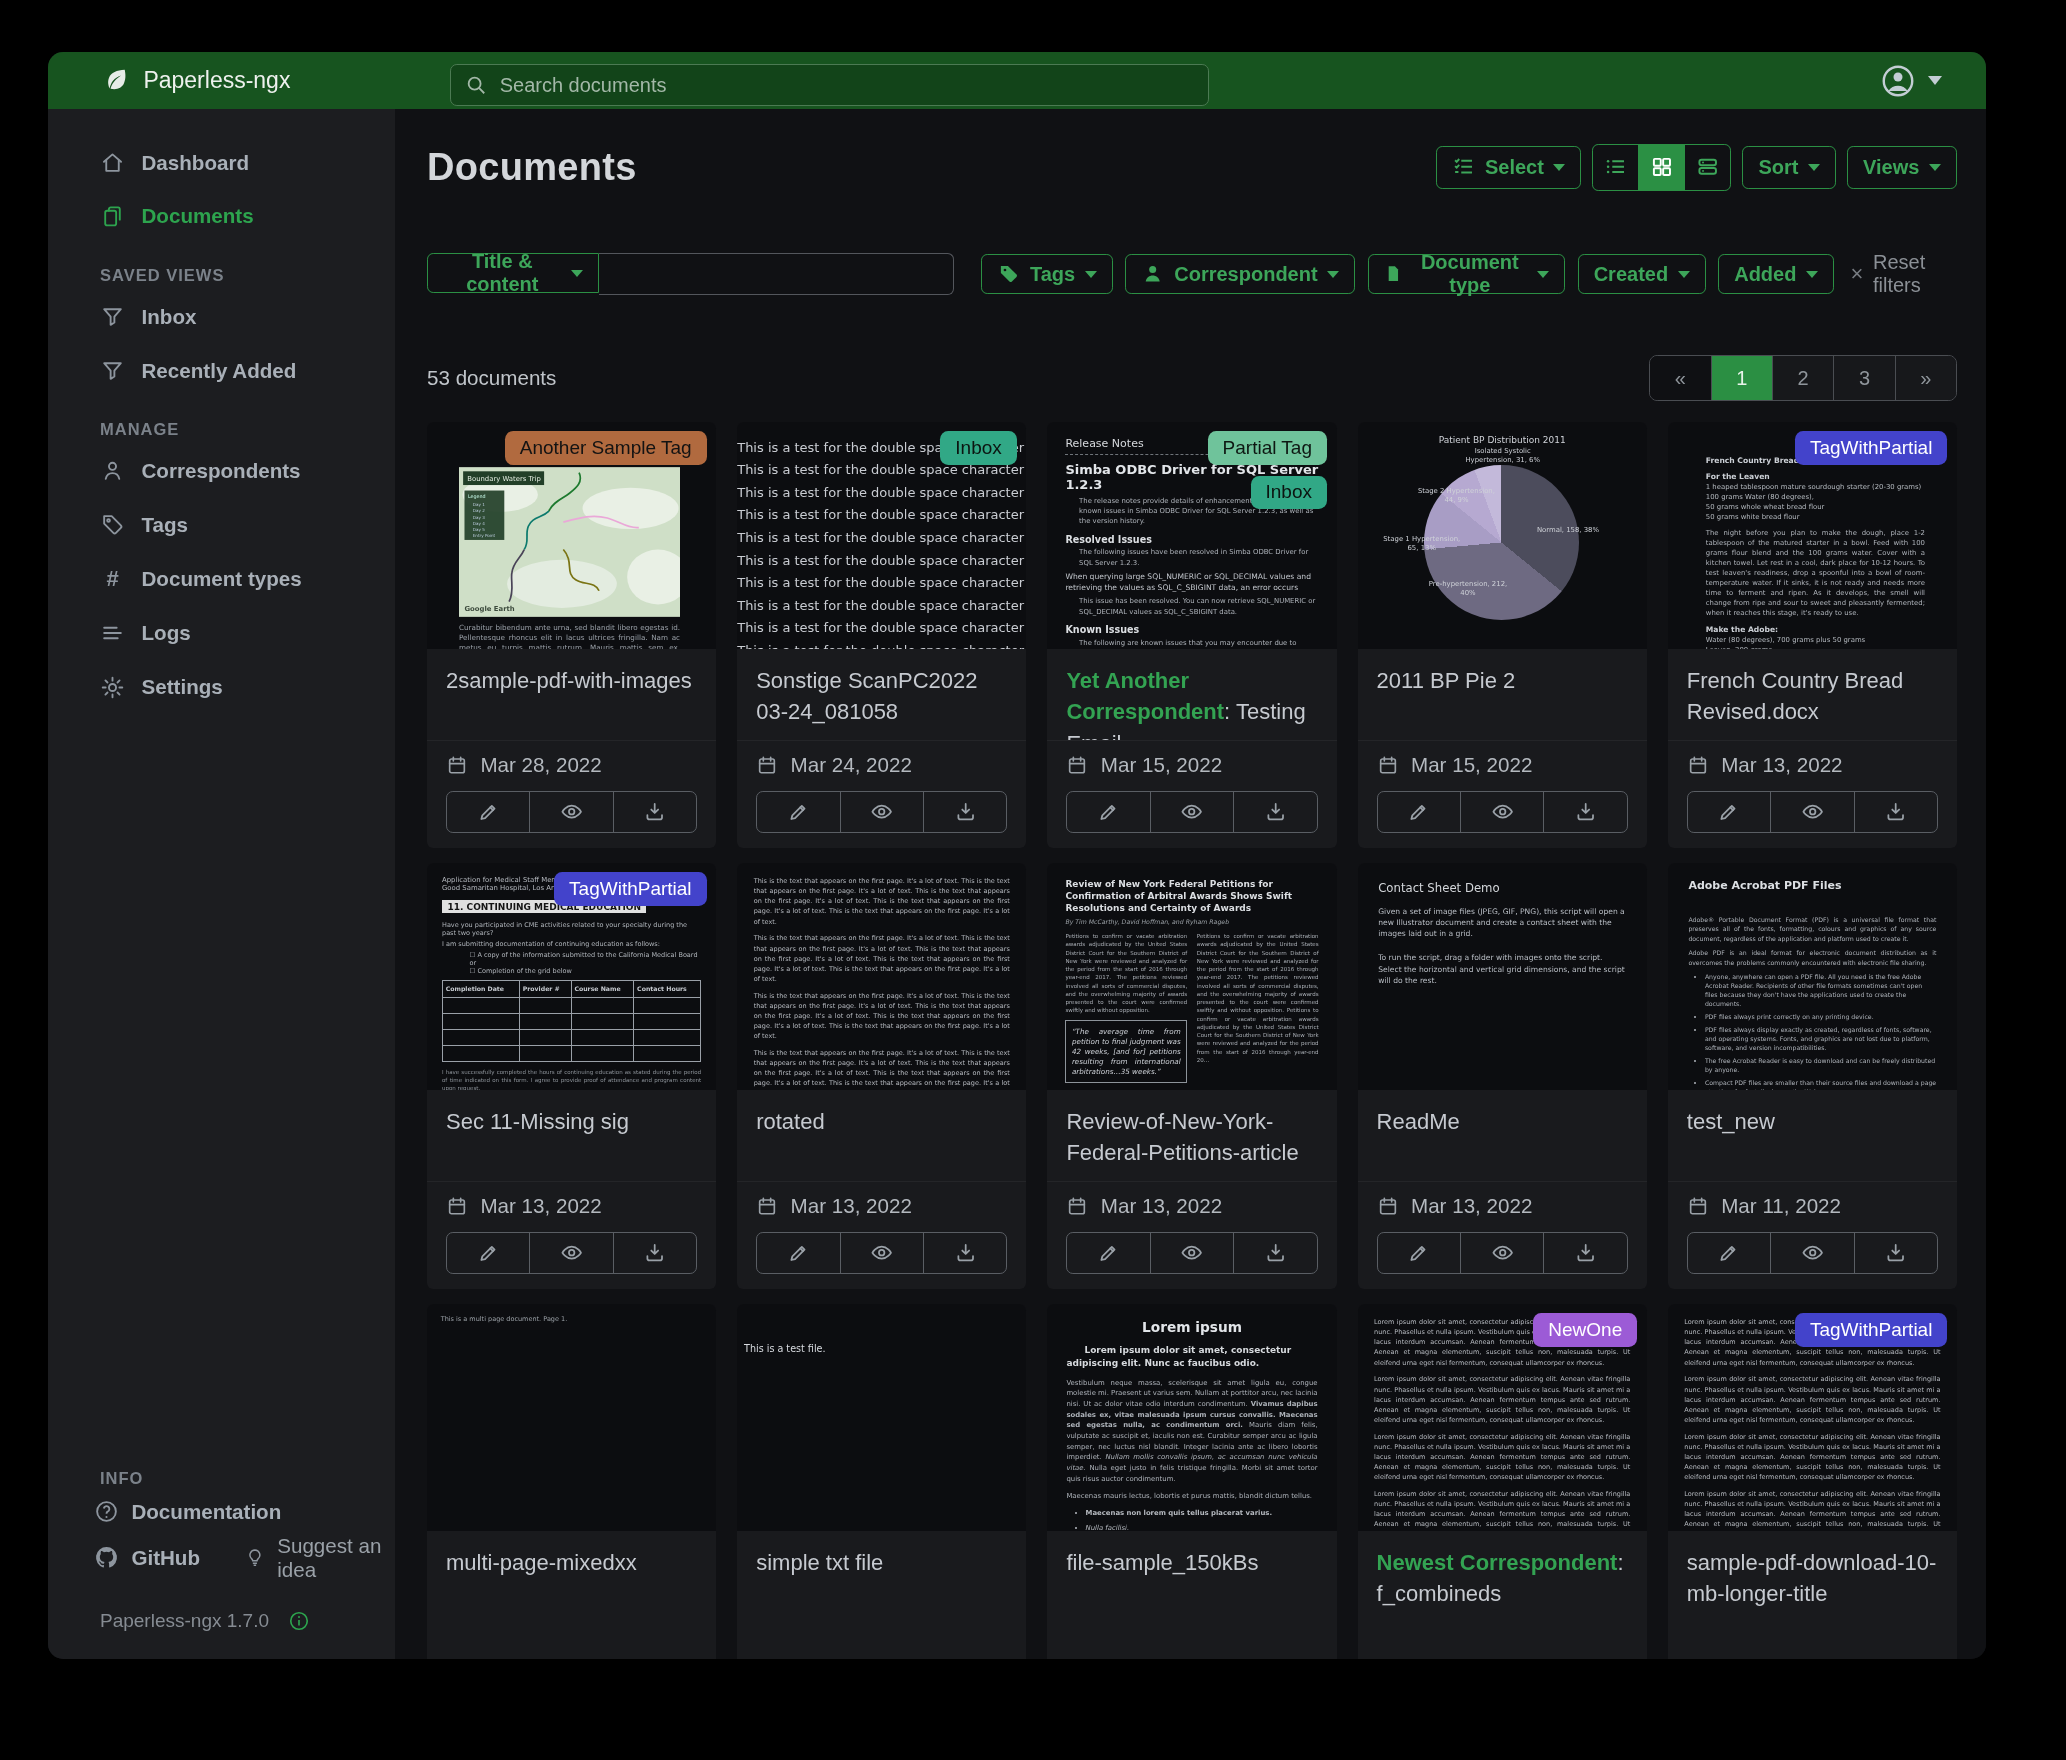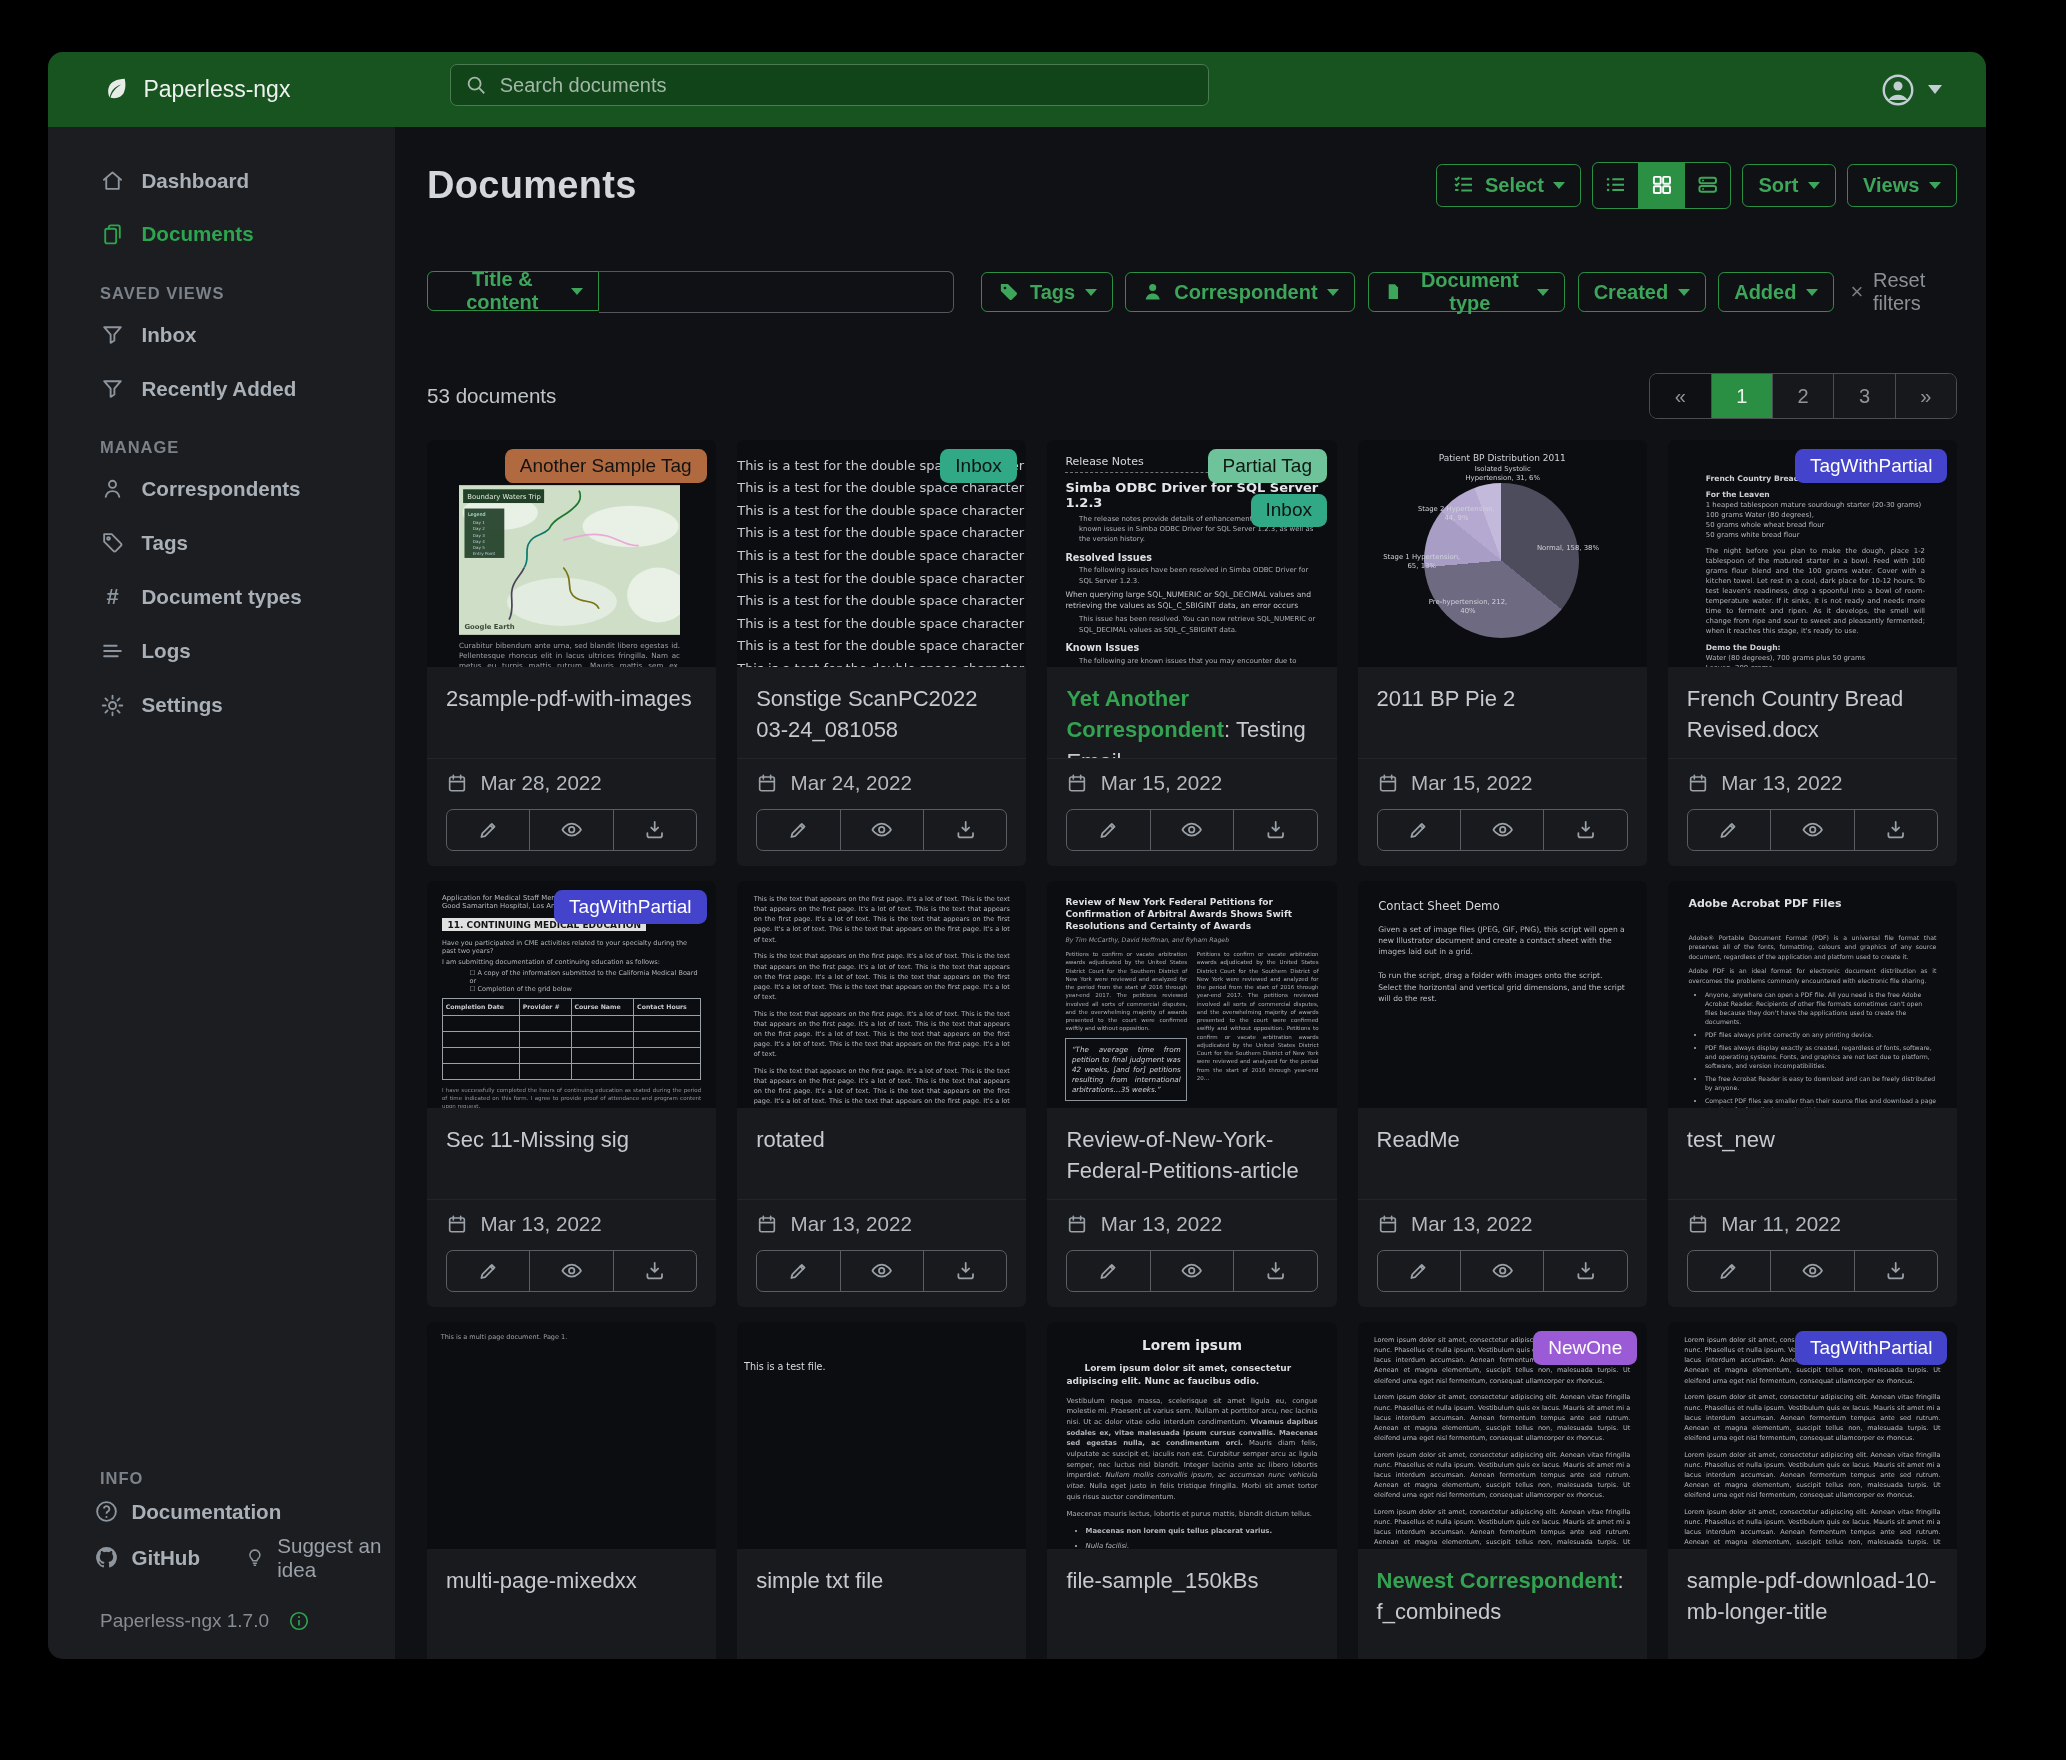--- a/index.html
+++ b/index.html
@@ -6,21 +6,21 @@
   body{width:2066px;height:1761px;position:relative;font-family:"Liberation Sans",sans-serif;-webkit-font-smoothing:antialiased;}
   .window{position:absolute;left:48px;top:52px;width:1938px;height:1607px;border-radius:15px;overflow:hidden;
           background:#101114;box-shadow:0 41px 110px rgba(0,0,0,.9);display:flex;flex-direction:column;}
   
   .titlebar{height:34px;background:#3a3b3d;position:relative;display:flex;align-items:center;justify-content:center;flex:none;}
   .lights{position:absolute;left:38px;top:0;height:100%;display:flex;align-items:center;gap:11px;}
   .light{width:18px;height:18px;border-radius:50%;}
   .light.red{background:#ff5f57;} .light.yellow{background:#febc2e;} .light.green{background:#28c840;}
   .titlebar-text{font-size:18px;font-weight:700;color:#c9cacc;}
   
-  .appheader{height:75px;background:#17541f;flex:none;position:relative;display:flex;align-items:center;}
+  .appheader{height:57px;background:#17541f;flex:none;position:relative;display:flex;align-items:center;}
   .brand{display:flex;align-items:center;gap:12.4px;margin-left:54px;}
   .brand-label{font-size:23px;color:#eef1ee;}
   .searchbox{position:absolute;left:402px;top:12.4px;width:730px;height:40px;border:1.4px solid #4c7a53;border-radius:6.9px;
              background:rgba(8,40,14,.35);display:flex;align-items:center;padding:0 13.7px;gap:11px;}
   .searchbox input{flex:1;background:transparent;border:none;outline:none;color:#dfe8df;font-size:20px;font-family:"Liberation Sans",sans-serif;}
   .searchbox input::placeholder{color:#a3b8a8;}
   .userarea{position:absolute;right:44px;top:0;height:100%;display:flex;align-items:center;gap:12.4px;color:#c3cdd4;}
   .caret{width:0;height:0;border-left:7.6px solid transparent;border-right:7.6px solid transparent;border-top:9px solid currentColor;display:inline-block;}
   
   .body-row{flex:1;display:flex;min-height:0;}
@@ -663,21 +663,21 @@
           <div class="card">
     <div class="thumb">
       <div class="t-recipe">
       <div class="rh">French Country Bread</div>
       <div class="rh">For the Leaven</div>
                 <div class="rl">1 heaped tablespoon mature sourdough starter (20-30 grams)</div>
                 <div class="rl">100 grams Water (80 degrees),</div>
                 <div class="rl">50 grams whole wheat bread flour</div>
                 <div class="rl">50 grams white bread flour</div>
       <div class="rp">The night before you plan to make the dough, place 1-2 tablespoon of the matured starter in a bowl. Feed with 100 grams flour blend and the 100 grams water. Cover with a kitchen towel. Let rest in a cool, dark place for 10-12 hours. To test leaven's readiness, drop a spoonful into a bowl of room-temperature water. If it sinks, it is not ready and needs more time to ferment and ripen. As it develops, the smell will change from ripe and sour to sweet and pleasantly fermented; when it reaches this stage, it's ready to use.</div>
-      <div class="rh">Demo the Dough:</div>
+      <div class="rh">Make the Adobe:</div>
                 <div class="rl">Water (80 degrees), 700 grams plus 50 grams</div>
                 <div class="rl">Leaven, 200 grams</div>
       </div>
       <div class="chips">
                 <span class="chip" style="background:#4343cb;color:#ffffff">TagWithPartial</span>
               </div>
     </div>
     <div class="card-title">French Country Bread Revised.docx</div>
     <div class="card-footer">
       <div class="date-row">

